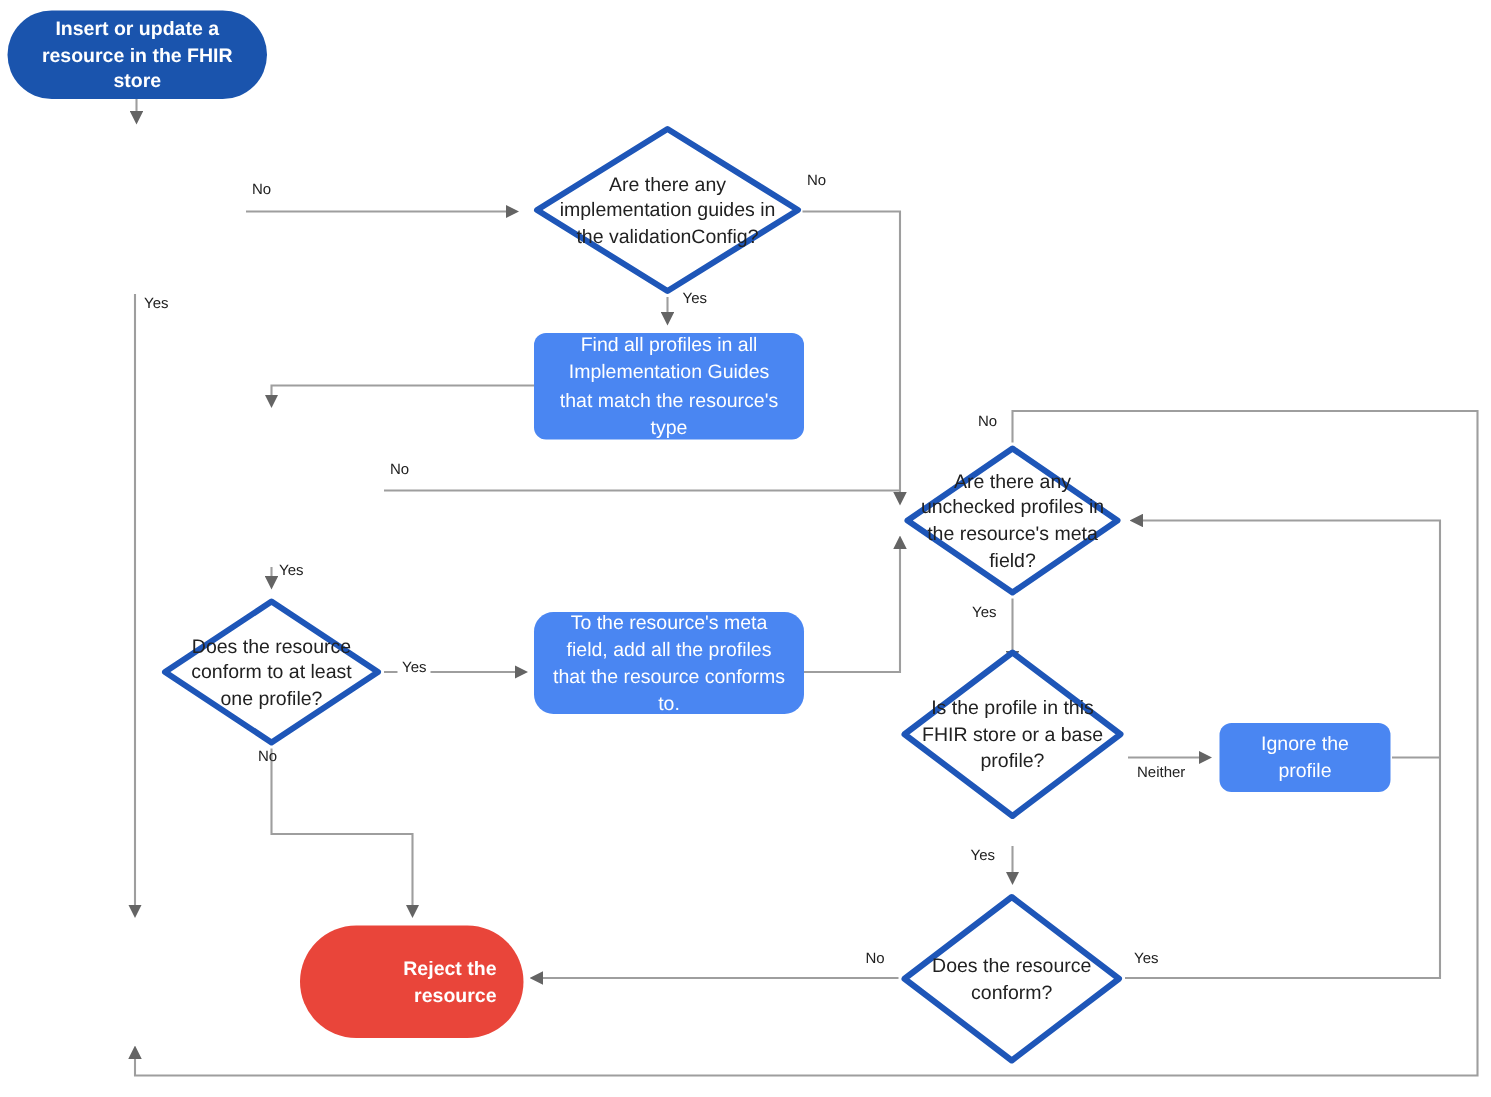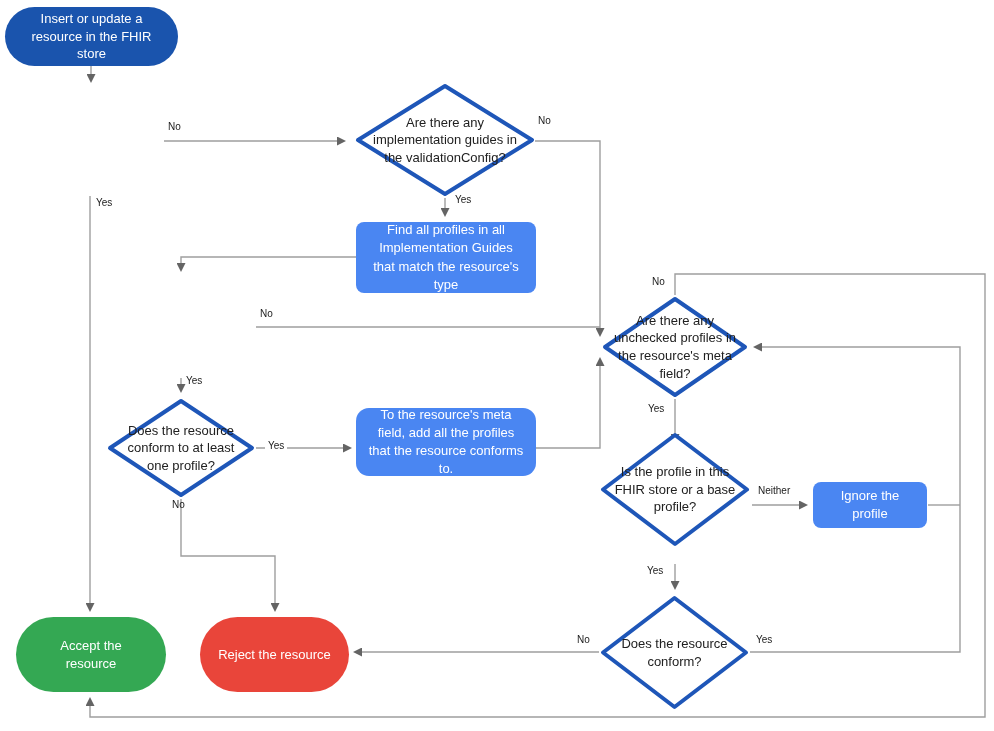--- a/index.html
+++ b/index.html
@@ -18,20 +18,21 @@
     position:relative;width:994px;height:731px;background:#fff;overflow:hidden;
     font-family:"Liberation Sans",sans-serif;
   }
   #edges{position:absolute;left:0;top:0;width:994px;height:731px;}
   #edges path{stroke:var(--connector);stroke-width:1.4;fill:none;}
   .node{position:absolute;box-sizing:border-box;}
   .terminator{
     border-radius:40px;display:flex;align-items:center;justify-content:center;
     text-align:center;color:var(--text-on-fill);font-size:13px;line-height:1.35;
     padding:6px 18px;
+    font-weight:bold;
   }
   .terminator.start{background:var(--start-fill);}
   .terminator.accept{background:var(--accept-fill);}
   .terminator.reject{background:var(--reject-fill);}
   .process{
     background:var(--process-fill);border-radius:8px;display:flex;align-items:center;
     justify-content:center;text-align:center;color:var(--text-on-fill);
     font-size:13px;line-height:1.4;padding:21px 12px;
   }
   .decision{color:var(--text-dark);}
@@ -123,36 +124,33 @@
     <span>Ignore the profile</span>
   </div>
 
   <div class="node decision" style="left:600px;top:595px;width:149px;height:115px;">
     <svg viewBox="0 0 149 115">
         <polygon points="74.5,3 146,57.5 74.5,112 3,57.5"></polygon>
       </svg>
     <div class="dtext">Does the resource conform?</div>
   </div>
 
-  <div class="node terminator accept" style="left:16px;top:617px;width:150px;height:75px;">
-    <span>Accept the resource</span>
-  </div>
 
   <div class="node terminator reject" style="left:200px;top:617px;width:149px;height:75px;text-align:right;">
     <span>Reject the resource</span>
   </div>
 
   <span class="edge-label" style="left:168px;top:121px;">No</span>
   <span class="edge-label" style="left:96px;top:197px;">Yes</span>
   <span class="edge-label" style="left:538px;top:115px;">No</span>
   <span class="edge-label" style="left:455px;top:194px;">Yes</span>
   <span class="edge-label" style="left:260px;top:308px;">No</span>
   <span class="edge-label" style="left:186px;top:375px;">Yes</span>
   <span class="edge-label on-line" style="left:265px;top:440px;">Yes</span>
   <span class="edge-label" style="left:172px;top:499px;">No</span>
   <span class="edge-label" style="left:652px;top:276px;">No</span>
   <span class="edge-label" style="left:648px;top:403px;">Yes</span>
-  <span class="edge-label" style="left:758px;top:485px;">Neither</span>
+  <span class="edge-label" style="left:758px;top:510px;">Neither</span>
   <span class="edge-label" style="left:647px;top:565px;">Yes</span>
   <span class="edge-label" style="left:577px;top:634px;">No</span>
   <span class="edge-label" style="left:756px;top:634px;">Yes</span>
 
 </div>
 
 </body></html>

